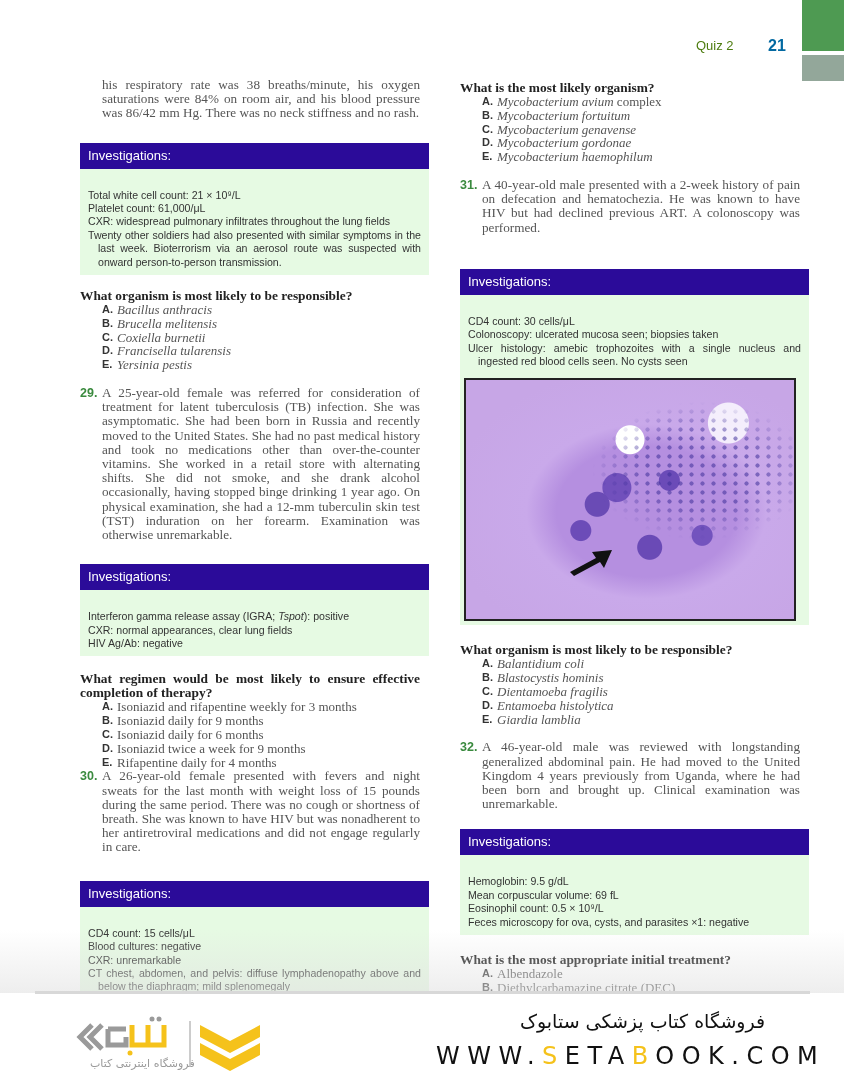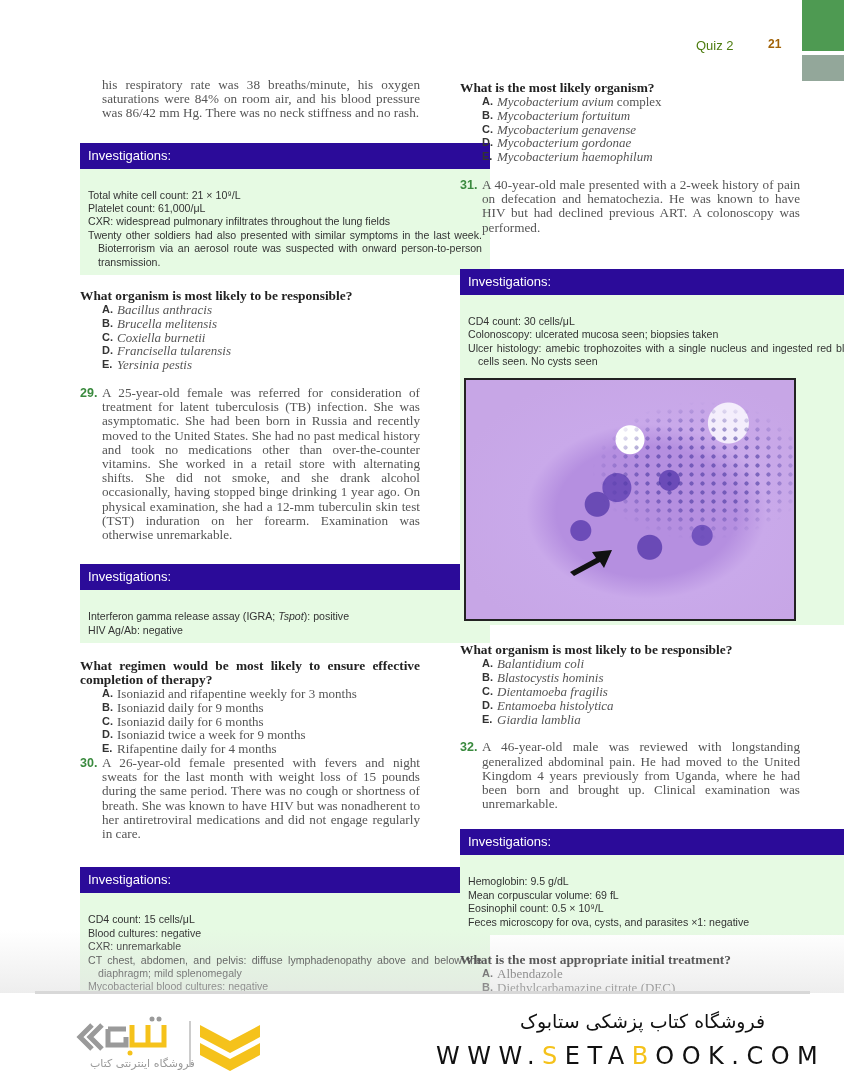--- a/index.html
+++ b/index.html
@@ -1,35 +1,35 @@
 <!DOCTYPE html>
 <html><head>
 <meta charset="utf-8">
 <style>
   * { box-sizing: border-box; margin: 0; padding: 0; }
   html, body { width: 844px; height: 1080px; background: #ffffff; overflow: hidden; }
   body { position: relative; font-family: "Liberation Serif", "DejaVu Serif", serif; color: #555; }
 
   
   .running-head { position: absolute; top: 38px; left: 696px; font-family: "Liberation Sans", sans-serif; font-size: 13px; color: #4d7c0f; }
-  .page-number { position: absolute; top: 37px; left: 768px; font-family: "Liberation Sans", sans-serif; font-size: 12px; font-weight: bold; color: #a16207; }
+  .page-number { position: absolute; top: 37px; left: 768px; font-family: "Liberation Sans", sans-serif; font-size: 16px; font-weight: bold; color: #0369a1; }
   .tab-green { position: absolute; top: 0; left: 802px; width: 42px; height: 51px; background: #4e9a52; }
   .tab-gray { position: absolute; top: 55px; left: 802px; width: 42px; height: 26px; background: #93a79a; }
 
   .col { position: absolute; width: 340px; }
   .col-left { left: 80px; top: 78px; }
   .col-right { left: 460px; top: 78px; }
 
   p.body { font-size: 13.2px; line-height: 14.2px; text-align: justify; color: #555; }
   .indent { padding-left: 22px; }
 
   .qitem { position: relative; padding-left: 22px; font-size: 13.2px; line-height: 14.2px; text-align: justify; color: #555; }
   .qnum { position: absolute; left: 0; top: 0; font-family: "Liberation Sans", sans-serif; font-weight: bold; font-size: 12.5px; color: #3a8a3e; }
 
-  .inv-box { width: 410px; background: #e6fae3; }
+  .inv-box { width: 349px; background: #e6fae3; }
   .inv-head { background: #2b0b99; color: #ffffff; font-family: "Liberation Sans", sans-serif; font-size: 13px; height: 26px; line-height: 26px; padding-left: 8px; }
   .inv-body { padding: 20px 8px 6px 8px; font-family: "Liberation Sans", sans-serif; font-size: 10.6px; line-height: 13.4px; color: #333; }
   .inv-line { text-align: justify; padding-left: 10px; text-indent: -10px; }
 
   .stem { font-family: "Liberation Serif", serif; font-weight: bold; font-size: 13.4px; line-height: 14px; color: #222; text-align: justify; }
   .options { padding-left: 0; margin-top: 0; }
   .opt { position: relative; padding-left: 37px; font-size: 13px; line-height: 13.8px; color: #555; }
   .opt-letter { position: absolute; left: 22px; top: 0; font-family: "Liberation Sans", sans-serif; font-weight: bold; font-size: 11px; color: #333; }
   .it { font-style: italic; }
 
@@ -97,20 +97,21 @@
 
   <div class="qitem" style="margin-top:14px">
     <span class="qnum">29.</span>
     <span>A 25-year-old female was referred for consideration of treatment for latent tuberculosis (TB) infection. She was asymptomatic. She had been born in Russia and recently moved to the United States. She had no past medical history and took no medications other than over-the-counter vitamins. She worked in a retail store with alternating shifts. She did not smoke, and she drank alcohol occasionally, having stopped binge drinking 1 year ago. On physical examination, she had a 12-mm tuberculin skin test (TST) induration on her forearm. Examination was otherwise unremarkable.</span>
   </div>
 
   <div class="inv-box" style="margin-top:22px">
     <div class="inv-head">Investigations:</div>
     <div class="inv-body">
       <div class="inv-line"><span>Interferon gamma release assay (IGRA; </span><span class="it">Tspot</span><span>): positive</span></div>
+      <div class="inv-line">CXR: normal appearances, clear lung fields</div>
       <div class="inv-line">HIV Ag/Ab: negative</div>
     </div>
   </div>
 
   <div class="stem" style="margin-top:16px">What regimen would be most likely to ensure effective completion of therapy?</div>
   <div class="options">
     <div class="opt"><span class="opt-letter">A.</span><span>Isoniazid and rifapentine weekly for 3 months</span></div>
     <div class="opt"><span class="opt-letter">B.</span><span>Isoniazid daily for 9 months</span></div>
     <div class="opt"><span class="opt-letter">C.</span><span>Isoniazid daily for 6 months</span></div>
     <div class="opt"><span class="opt-letter">D.</span><span>Isoniazid twice a week for 9 months</span></div>

